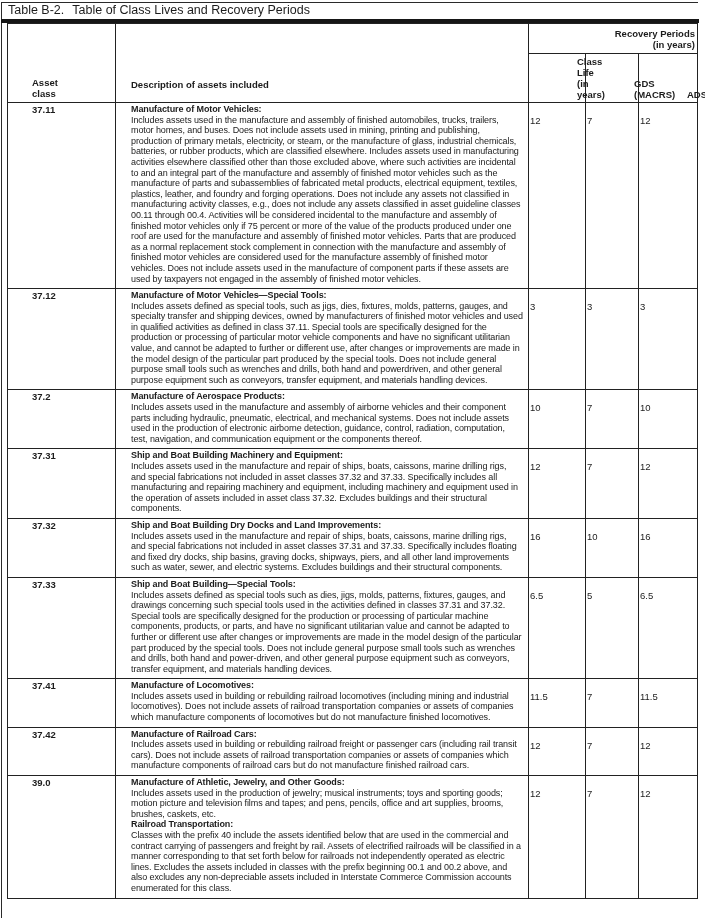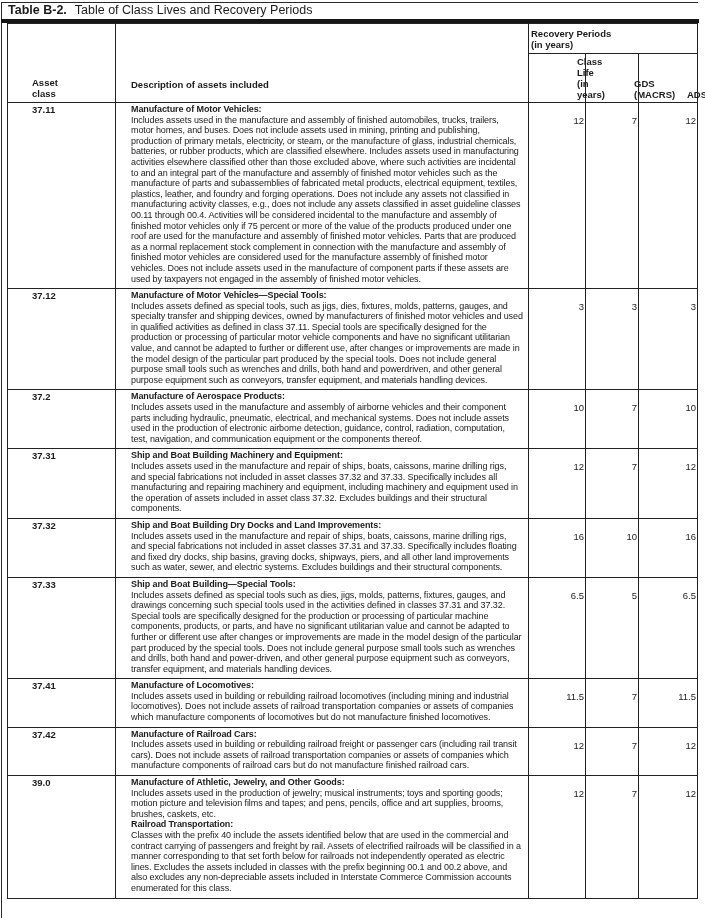--- a/index.html
+++ b/index.html
@@ -3,39 +3,39 @@
 <meta charset="utf-8">
 <style>
   html,body{margin:0;padding:0;}
   body{
     width:705px;height:918px;position:relative;background:#ffffff;
     font-family:"Liberation Sans", sans-serif;color:#1c1c1c;overflow:hidden;
   }
   .frame-top{position:absolute;left:1px;top:2px;width:697px;height:0;border-top:1.5px solid #2a2a2a;}
   .frame-left{position:absolute;left:1px;top:2px;width:0;height:916px;border-left:1.5px solid #2a2a2a;}
   .title{position:absolute;left:8px;top:3px;font-size:12.5px;white-space:nowrap;}
-  .title .prefix{font-weight:700;}
+  .title .prefix{font-weight:400;}
   .title .main{font-weight:400;margin-left:8px;}
   .title-rule{position:absolute;left:1px;top:19px;width:698px;height:3.5px;background:#161616;}
   table.class-table{
     position:absolute;left:7px;top:23px;width:690px;
     border-collapse:collapse;table-layout:fixed;
   }
   .class-table th,.class-table td{border:1.5px solid #222222;}
   thead th{font-weight:700;font-size:9.5px;line-height:11px;padding:2px;}
   th.h-asset{vertical-align:bottom;text-align:left;padding:2px 2px 3px 24px;white-space:pre-line;}
   th.h-desc{vertical-align:bottom;text-align:left;padding:2px 2px 12px 15px;}
-  th.h-rp{vertical-align:middle;text-align:left;white-space:pre-line;height:25px;}
+  th.h-rp{vertical-align:middle;text-align:right;white-space:pre-line;height:25px;}
   th.h-sub{vertical-align:bottom;text-align:left;white-space:pre-line;height:27px;padding-bottom:2px;padding-left:48px;}
   td{vertical-align:top;font-size:9px;line-height:10.6px;}
   td.ac{font-weight:700;font-size:9.5px;padding:2px 12px 2px 24px;}
   td.desc{padding:1px 5px 4px 15px;margin-top:48px;}
   td.desc .bheading{font-weight:700;letter-spacing:-0.1px;}
   td.desc .btext{letter-spacing:-0.1px;}
-  td.num{text-align:right;font-size:9.5px;padding-top:13px;}
+  td.num{text-align:left;font-size:9.5px;padding-top:13px;}
 </style>
 </head>
 <body>
 
 <div class="frame-top"></div>
 <div class="frame-left"></div>
 
 <div class="title">
   <span class="prefix">Table B-2.</span><span class="main">Table of Class Lives and Recovery Periods</span>
 </div>

